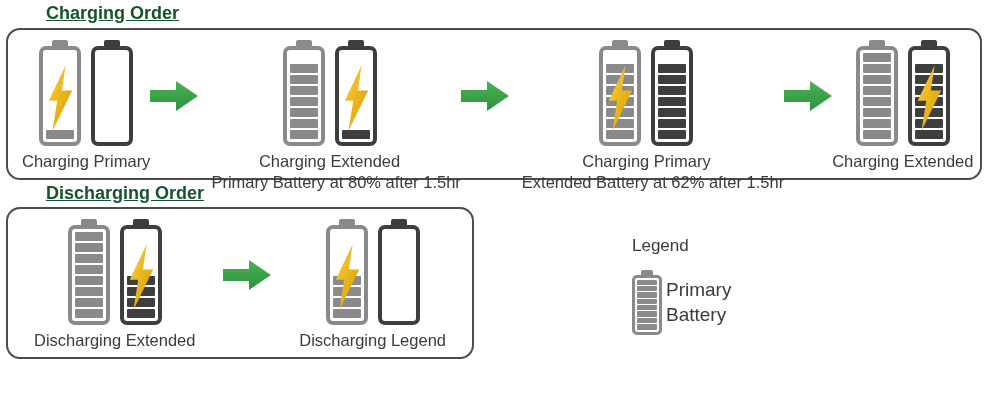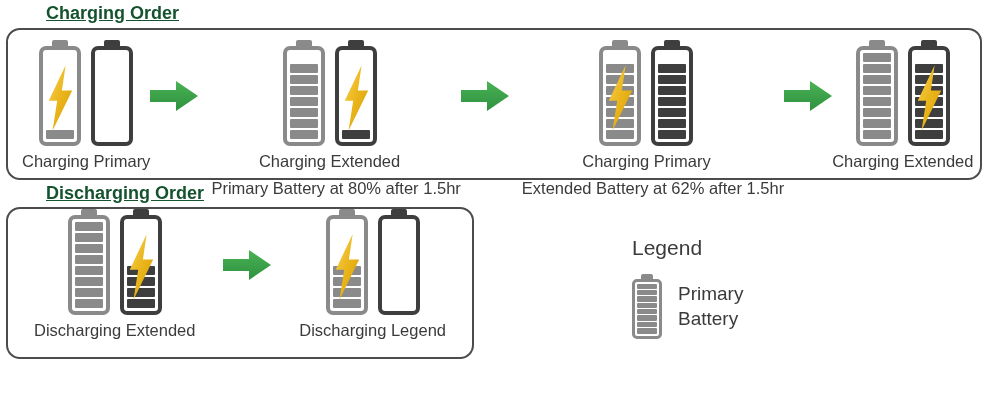--- a/index.html
+++ b/index.html
@@ -1,45 +1,45 @@
 <!DOCTYPE html>
 <html style="--text: #3b3b3b; --primary: #8a8a8a; --extended: #3e3e3e;"><head>
 <meta charset="utf-8">
 <style>
   html,body{margin:0;padding:0;background:#ffffff;}
   .page{position:relative;width:1000px;height:401px;font-family:"Liberation Sans",sans-serif;color:var(--text,#3b3b3b);overflow:hidden;background:#fff;}
   .section-title{font-size:18px;font-weight:700;color:#14532d;margin:3px 0 3px 46px;line-height:1.2;text-decoration:underline;}
   .panel{box-sizing:border-box;border:2px solid #4c4c4c;border-radius:14px;background:#fff;}
   .charging-panel{margin-left:6px;width:976px;height:152px;display:flex;justify-content:space-between;align-items:flex-start;padding:10px 14px 0 14px;}
-  .discharging-panel{margin-left:6px;width:468px;height:152px;display:flex;justify-content:space-between;align-items:flex-start;padding:0 26px 0 26px;}
+  .discharging-panel{margin-left:6px;width:468px;height:152px;display:flex;justify-content:space-between;align-items:flex-start;padding:10px 26px 0 26px;}
   .stage{display:flex;flex-direction:column;align-items:center;flex:0 1 auto;}
   .batteries{display:flex;gap:10px;}
   .stage-label{margin-top:6px;font-size:16.5px;white-space:nowrap;}
-  .stage-sub{font-size:16.5px;white-space:nowrap;margin-top:8px;padding-left:13px;}
+  .stage-sub{font-size:16.5px;white-space:nowrap;margin-top:2px;padding-left:13px;}
   .arrow{flex:0 0 auto;margin-top:39px;}
   .battery{position:relative;width:42px;flex:0 0 auto;}
   .battery .nub{height:6px;width:16px;margin:0 auto;border-radius:2px 2px 0 0;}
   .battery .body{box-sizing:border-box;height:100px;border:4px solid #888;border-radius:7px;background:#fff;padding:3px;display:flex;flex-direction:column-reverse;gap:2px;}
   .battery .seg{flex:1 1 0;border-radius:1px;}
   .battery.primary .nub{background:var(--primary,#8a8a8a);}
   .battery.primary .body{border-color:var(--primary,#8a8a8a);}
   .battery.primary .seg.on{background:var(--primary,#8a8a8a);}
   .battery.extended .nub{background:var(--extended,#3e3e3e);}
   .battery.extended .body{border-color:var(--extended,#3e3e3e);}
   .battery.extended .seg.on{background:var(--extended,#3e3e3e);}
   .battery .bolt{position:absolute;left:50%;top:55%;transform:translate(-50%,-50%);width:30px;height:66px;pointer-events:none;}
   .battery.small{width:30px;}
   .battery.small .nub{width:12px;height:5px;}
   .battery.small .body{height:60px;border-width:3px;border-radius:5px;padding:2px;gap:1px;}
   .row2{display:flex;align-items:flex-start;}
   .discharge-col{flex:0 0 auto;}
   .legend{margin-left:158px;margin-top:56px;}
-  .legend-title{font-size:21px;margin-bottom:14px;}
+  .legend-title{font-size:17px;margin-bottom:14px;}
   .legend-items{display:flex;gap:64px;}
-  .legend-item{display:flex;align-items:center;gap:16px;}
+  .legend-item{display:flex;align-items:center;gap:4px;}
   .legend-label{font-size:19px;line-height:1.32;width:92px;}
 </style>
 </head>
 <body>
 
 <svg width="0" height="0" style="position:absolute" aria-hidden="true">
   <defs>
     <linearGradient id="goldgrad" x1="0" y1="0" x2="1" y2="1">
       <stop offset="0" stop-color="#f8d24f"></stop>
       <stop offset="0.5" stop-color="#eab51c"></stop>

